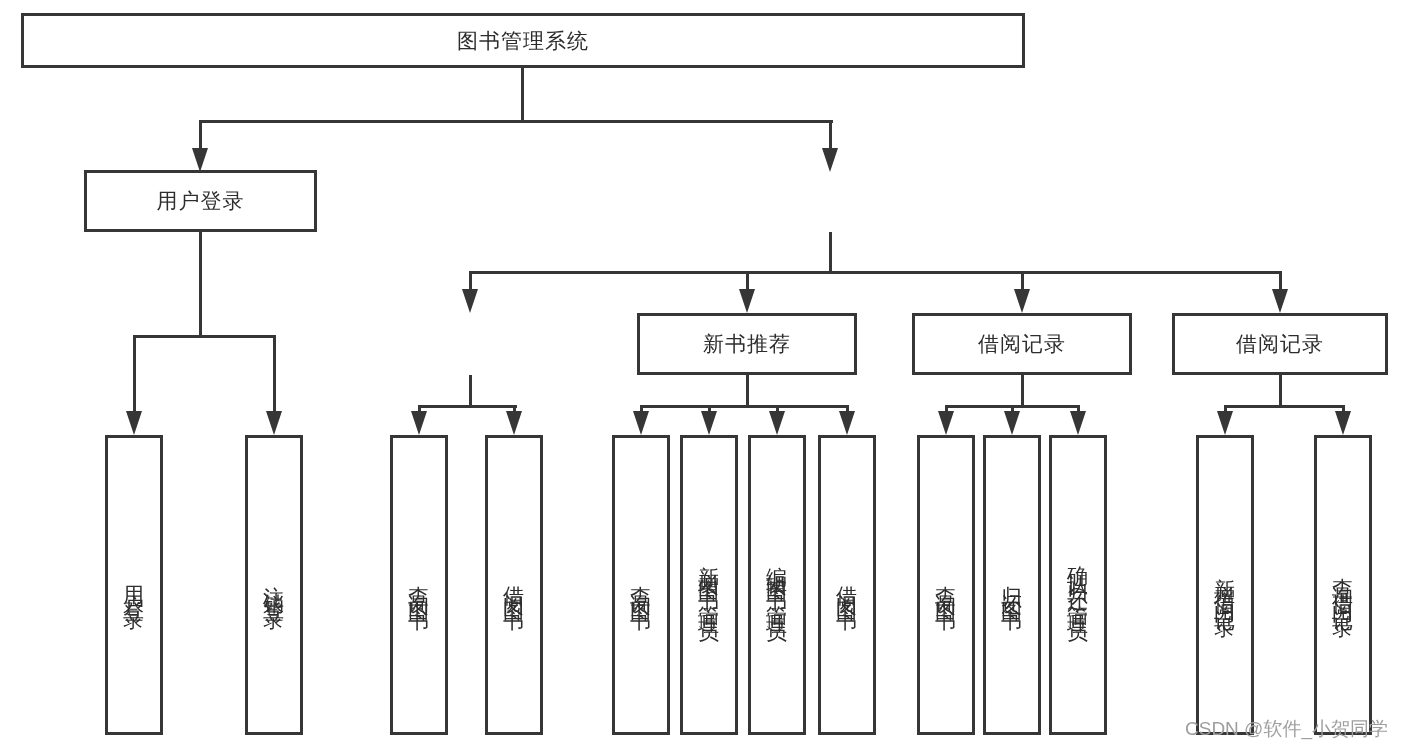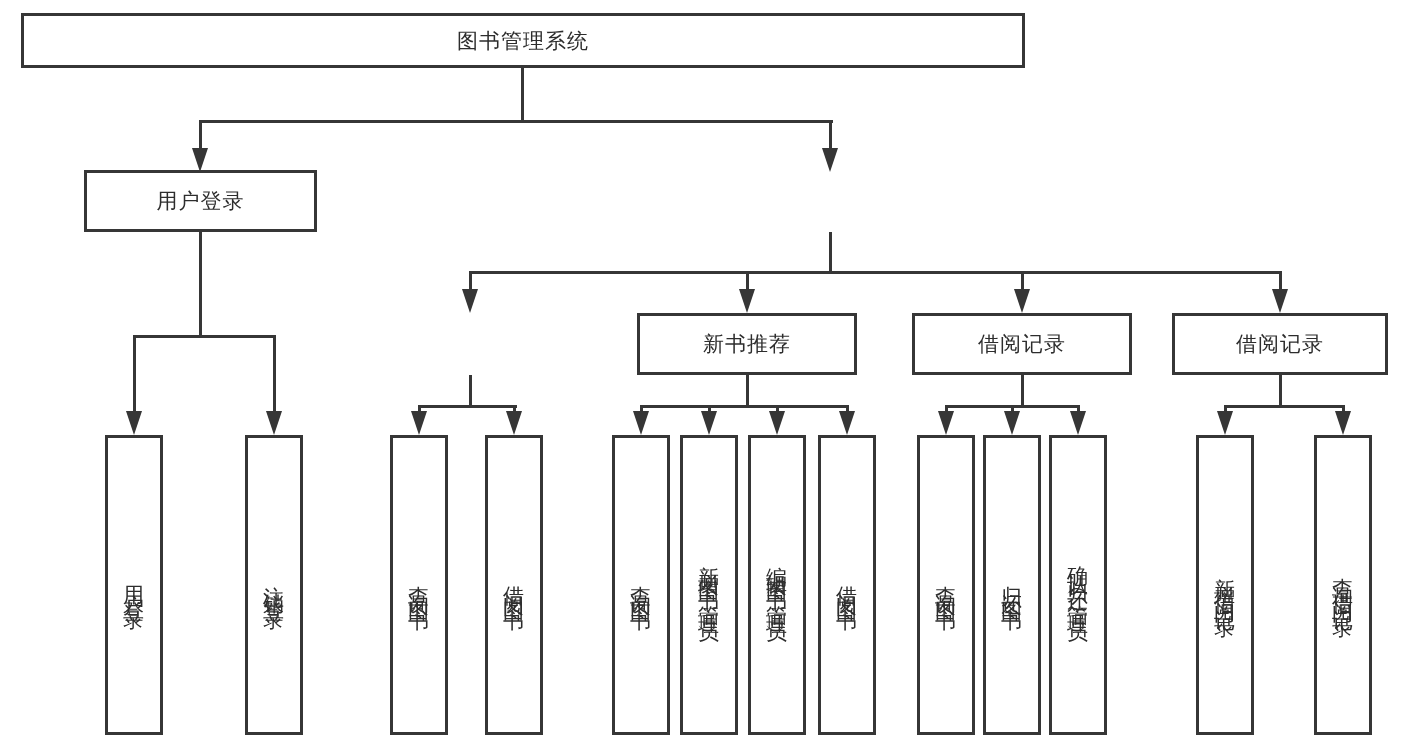--- a/index.html
+++ b/index.html
@@ -168,14 +168,15 @@
     <span class="vtext">确认归还（管理员）</span>
   </div>
 
   <div class="box vbox" style="left:1196px;">
     <span class="vtext">新增借阅记录</span>
   </div>
   <div class="box vbox" style="left:1314px;">
     <span class="vtext">查询借阅记录</span>
   </div>
 
+  <div id="watermark">CSDN @软件_小贺同学</div>
 
 </div>
 
 </body></html>

